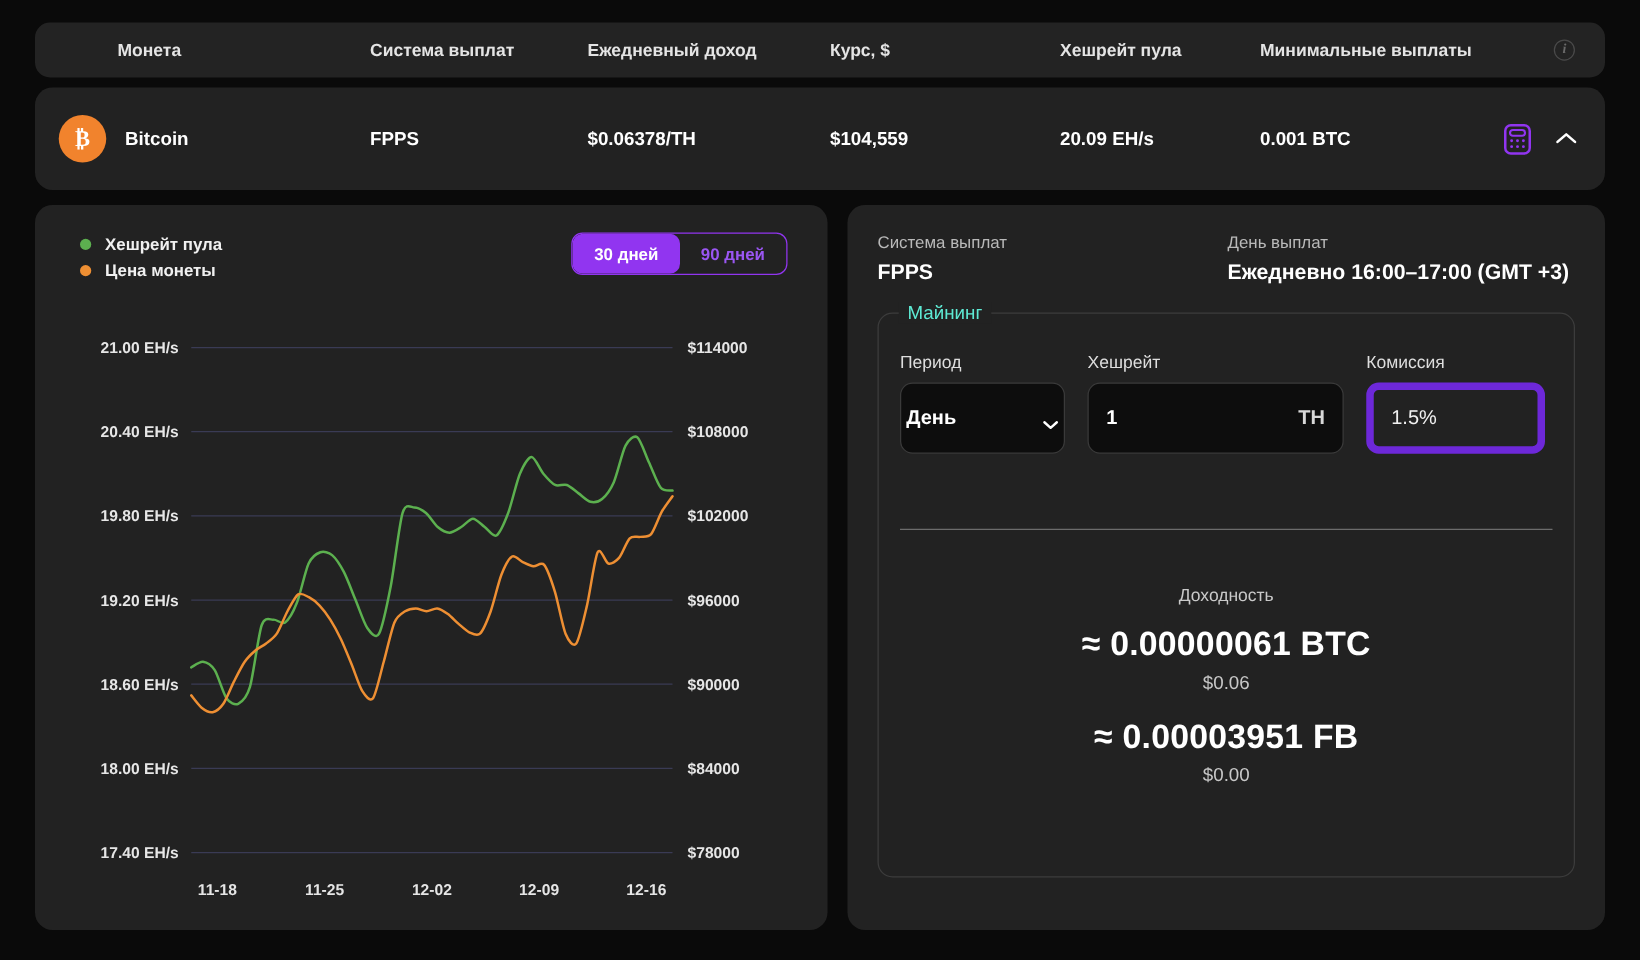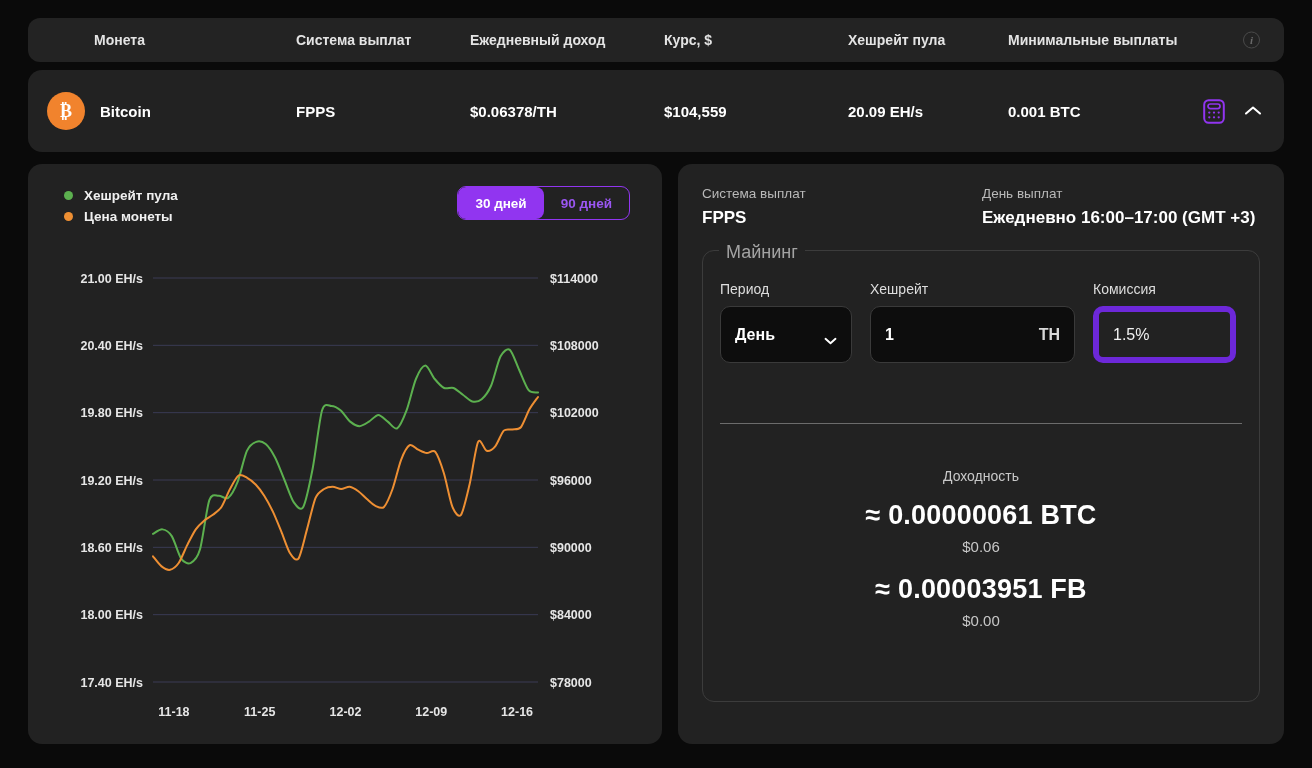--- a/index.html
+++ b/index.html
@@ -115,34 +115,34 @@
     margin-top: 22px;
     border: 1px solid #3c3c3c;
     border-radius: 12px;
     padding: 0 17px 24px 17px;
     height: 452px;
     position: relative;
   }
   .fieldset-legend {
     position: absolute; top: -9px; left: 16px;
     background: #222222; padding: 0 7px;
-    font-size: 18px; color: #a3a3a3;
+    font-size: 15px; color: #5eead4;
   }
   .fields { display: flex; gap: 18px; margin-top: 30px; }
   .field-col { }
   .field-col.c1 { width: 132px; }
   .field-col.c2 { width: 205px; }
   .field-col.c3 { width: 143px; }
   .field-label { font-size: 14px; color: #dedede; margin-bottom: 9px; }
   .select-box, .input-box, .readonly-box {
     height: 57px; border-radius: 10px;
     display: flex; align-items: center;
     font-size: 16px; font-weight: 700; color: #ffffff;
   }
-  .select-box { background: #0d0d0d; border: 1px solid #3a3a3a; padding: 0 14px; justify-content: space-between; cursor: pointer; }
+  .select-box { background: #0d0d0d; border: 1px solid #3a3a3a; padding: 0 4px; justify-content: space-between; cursor: pointer; }
   .input-box  { background: #0d0d0d; border: 1px solid #3a3a3a; padding: 0 14px; justify-content: space-between; cursor: text; }
   .input-box .unit { color: #d8d8d8; font-weight: 700; }
   .readonly-box { background: transparent; border: 6px solid #6d28d9; padding: 0 14px; font-weight: 400; color: #f0f0f0; }
   .chev-down { width: 13px; height: 8px; }
 
   .divider { height: 1px; background: #6c6c6c; margin: 60px 0 0 0; }
 
   .result { margin-top: 44px; text-align: center; }
   .result-cap { font-size: 14px; color: #c9c9c9; }
   .result-main { font-size: 27px; font-weight: 700; color: #ffffff; margin-top: 16px; letter-spacing: .2px; }

